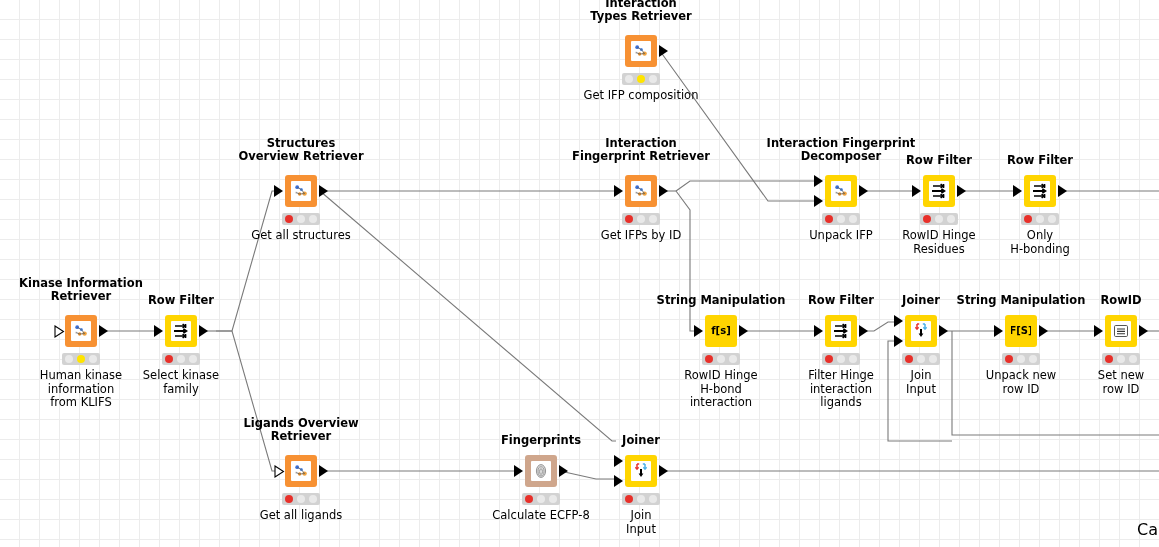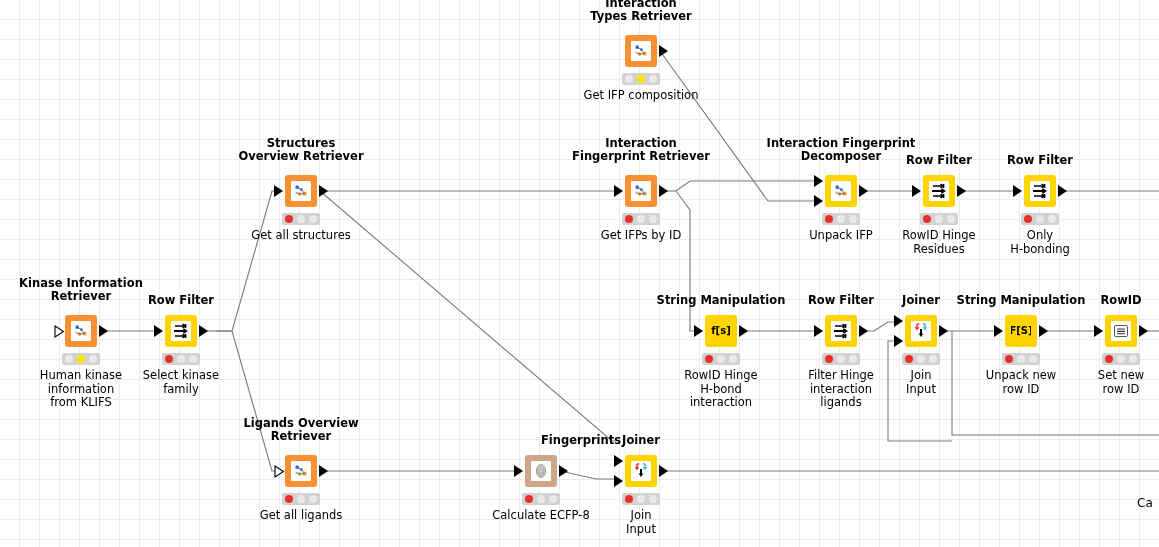--- a/index.html
+++ b/index.html
@@ -456,21 +456,21 @@
         <span class="port out-filled"></span>
         <div class="status">
           <span class="lamp red"></span>
           <span class="lamp"></span>
           <span class="lamp"></span>
         </div>
         <div class="nsub">Set new
 row ID</div>
       </div>
       <div class="node" style="left: 541px; top: 471px;">
-        <div class="ntitle" style="top: -37px; padding-left: 40px;">Fingerprints</div>
+        <div class="ntitle" style="top: -37px;">Fingerprints</div>
         <div class="nbox tan">
           <div class="nglyph">
             <svg width="18" height="18" viewBox="0 0 18 18">
               <ellipse cx="9" cy="9" rx="4.6" ry="6.4" fill="#dcdcdc" stroke="#8a8a8a" stroke-width="0.9"></ellipse>
               <ellipse cx="9" cy="9.3" rx="3.0" ry="4.6" fill="none" stroke="#9a9a9a" stroke-width="0.9"></ellipse>
               <ellipse cx="9" cy="9.6" rx="1.5" ry="2.8" fill="none" stroke="#9a9a9a" stroke-width="0.9"></ellipse>
             </svg>
           </div>
         </div>
         <span class="port in-filled"></span>
@@ -505,16 +505,16 @@
           <span class="lamp red"></span>
           <span class="lamp"></span>
           <span class="lamp"></span>
         </div>
         <div class="nsub">Join
 Input</div>
       </div>
     </div>
 
   <div id="clip-layer">
-      <div style="position: absolute; left: 1137px; top: 496px; font-size: 12px; color: rgb(0, 0, 0); white-space: nowrap;">Ca</div>
+      <div style="position: absolute; left: 1137px; top: 520px; font-size: 16px; color: rgb(0, 0, 0); white-space: nowrap;">Ca</div>
     </div>
 
 </div>
 
 </body></html>

